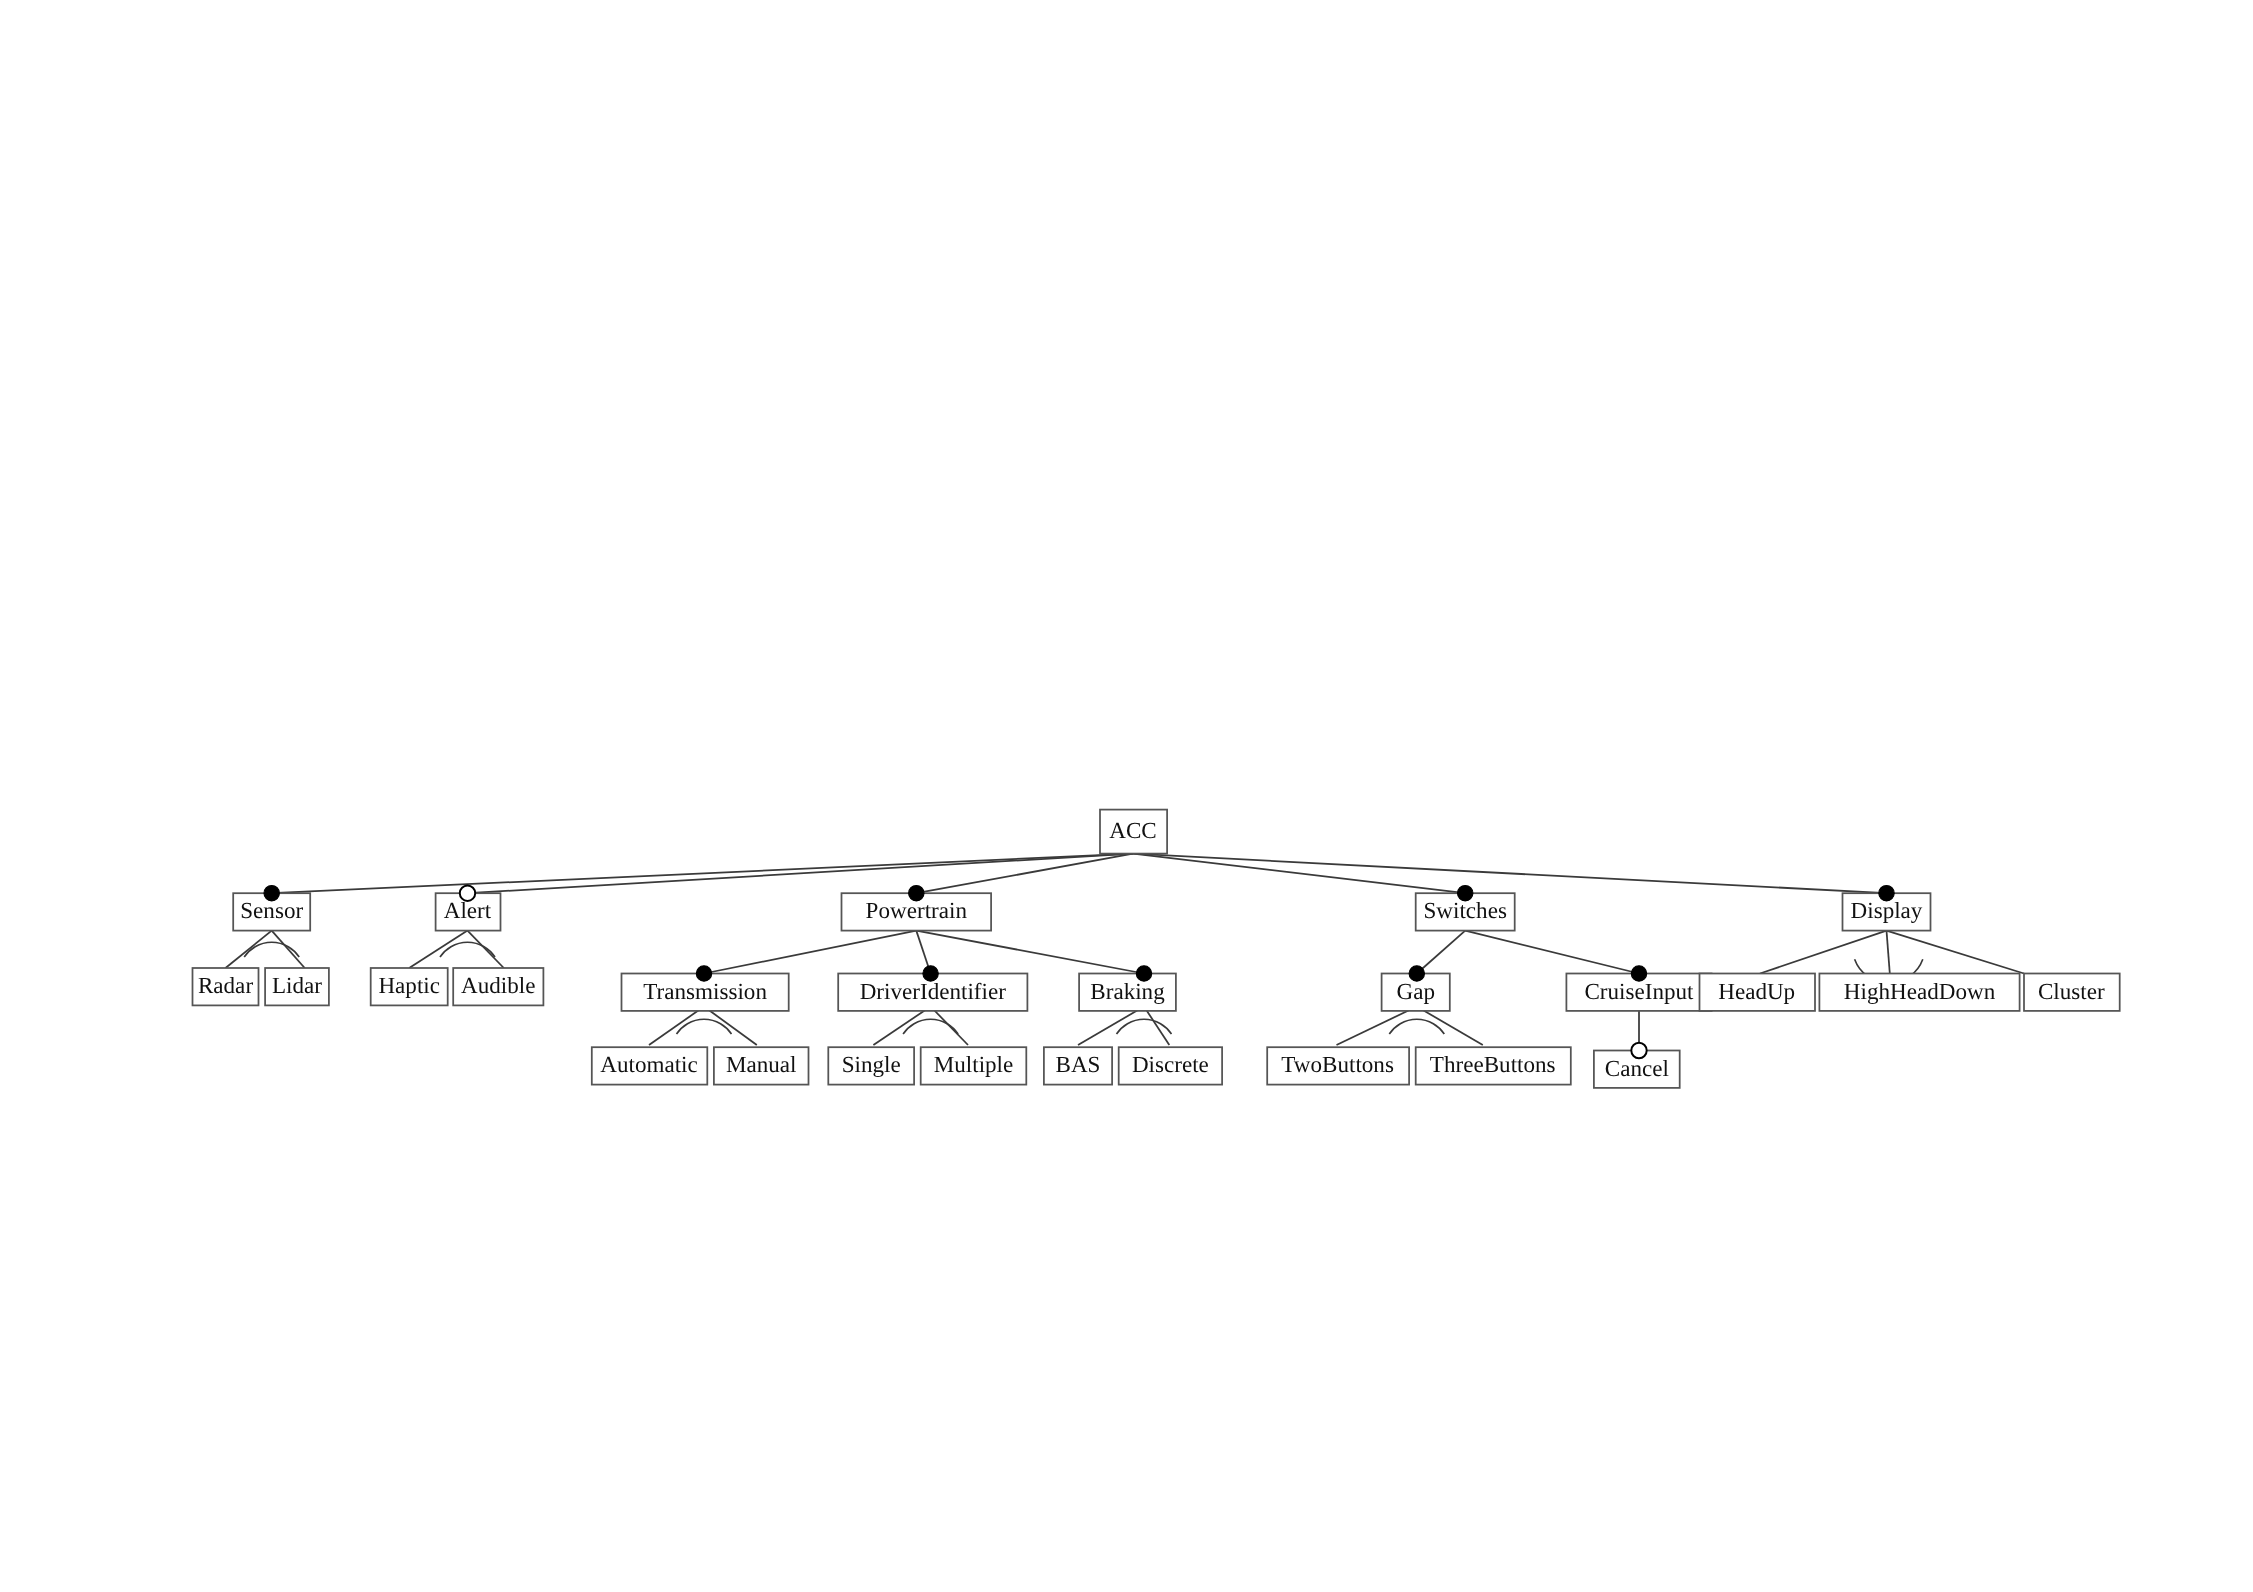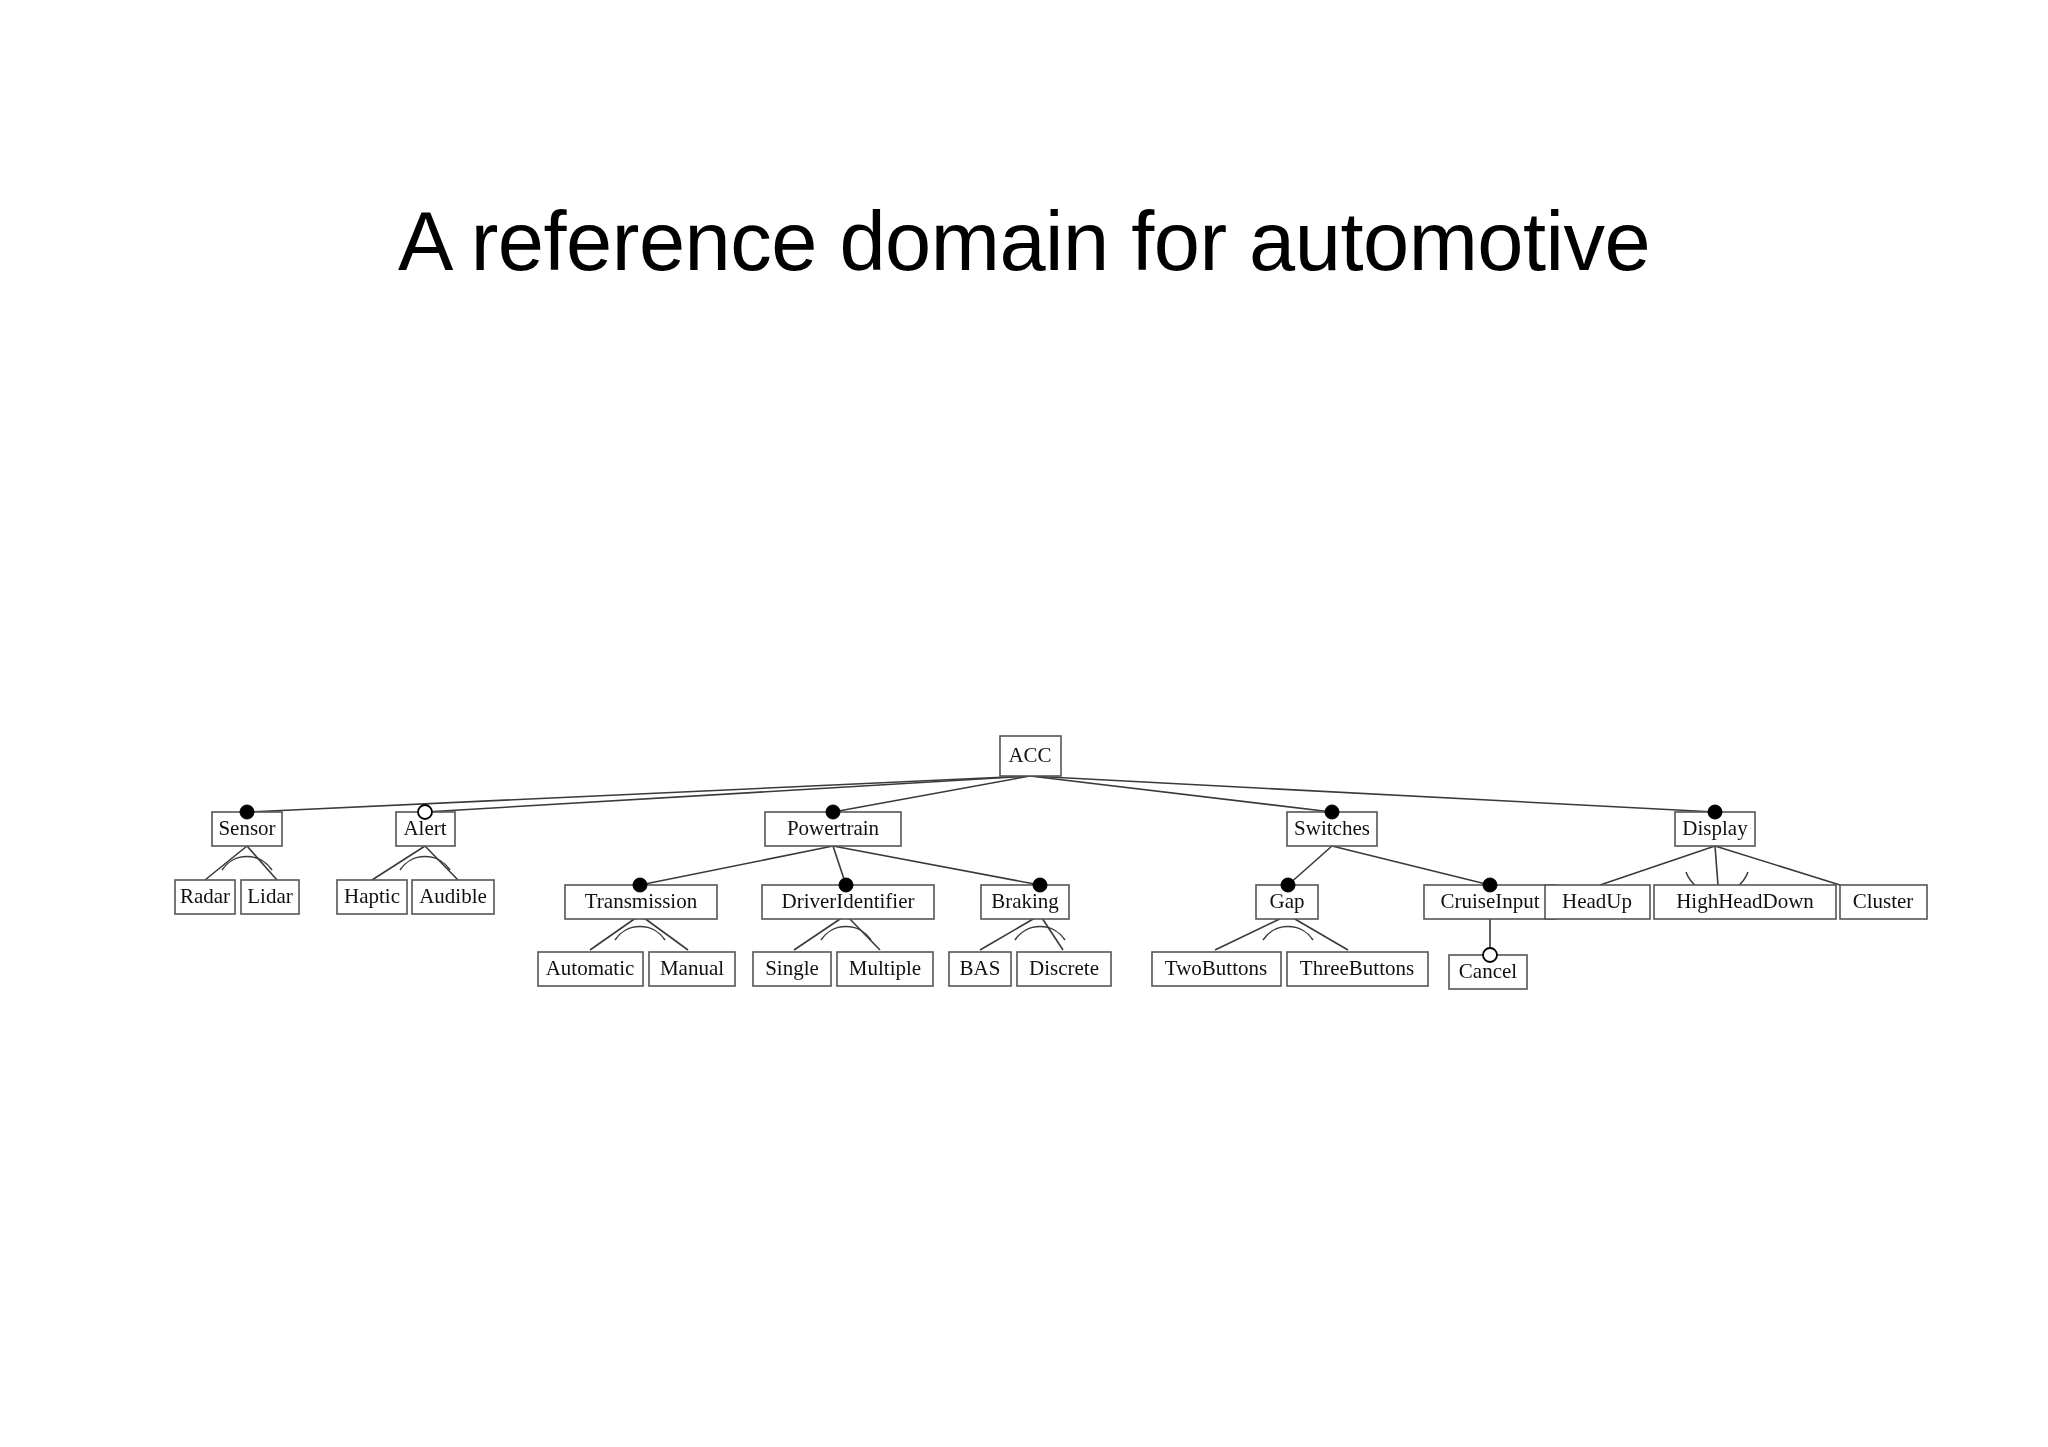--- a/index.html
+++ b/index.html
@@ -91,21 +91,20 @@
     fill: #ffffff;
     stroke: #000000;
     stroke-width: 1.8;
   }
 </style>
 </head>
 <body>
 
 <div class="slide">
 
-  <div class="slide-title">A reference domain for automotive</div>
 
 
   <div class="diagram">
     <svg viewBox="0 0 2048 380" xmlns="http://www.w3.org/2000/svg">
 
       <g>
 
         <path class="fm-edge" d="M 1030 76 L 247 112"></path>
         <path class="fm-edge" d="M 1030 76 L 425 112"></path>
         <path class="fm-edge" d="M 1030 76 L 833 112"></path>

